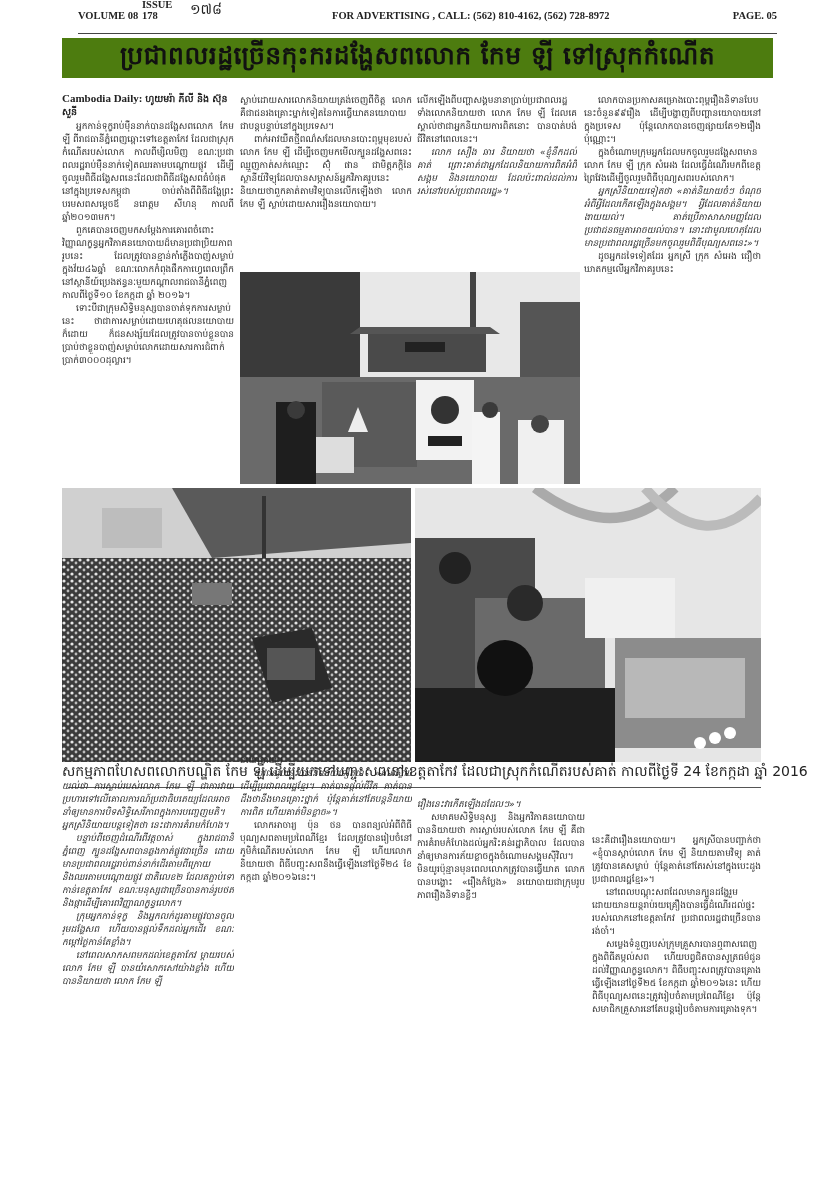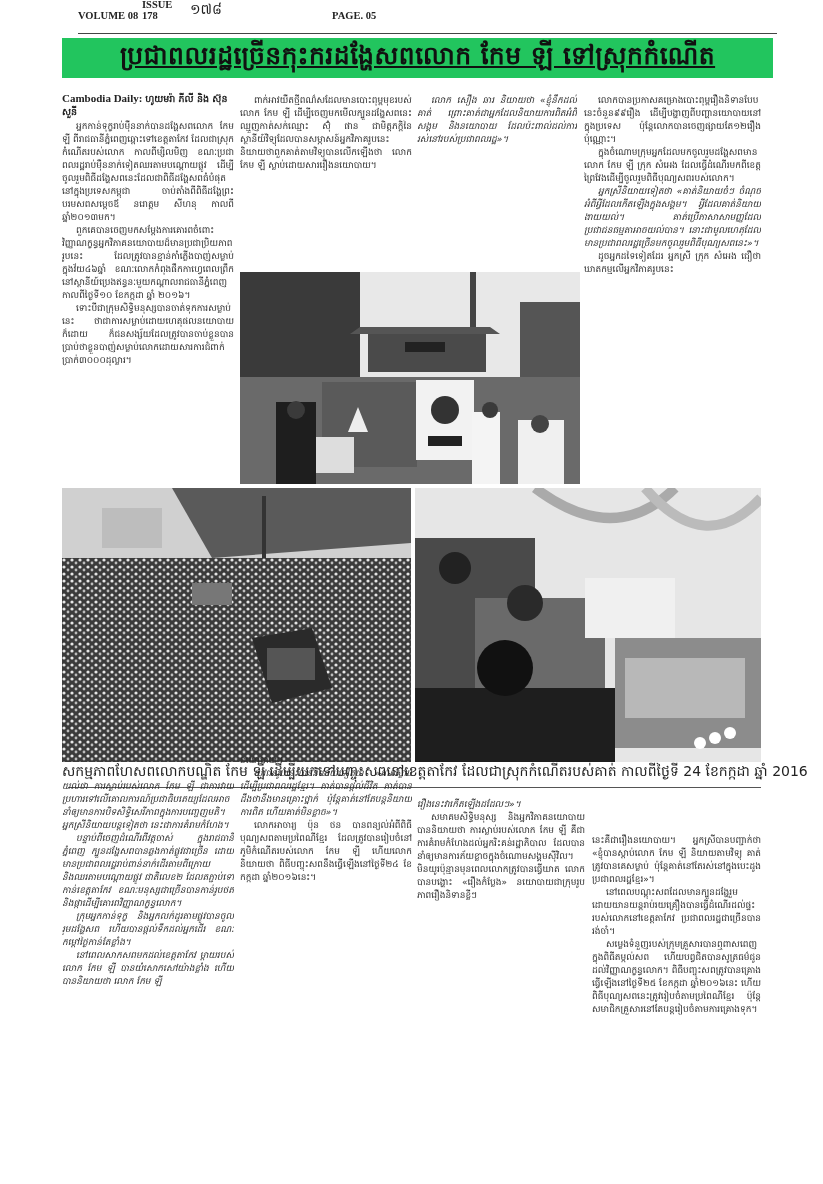--- a/index.html
+++ b/index.html
@@ -13,24 +13,23 @@
     padding-bottom: 12px;
   }
   .masthead .vol { width: 64px; }
   .masthead .iss { width: 48px; }
   .masthead .kh-date { width: 142px; font-weight: normal; font-size: 14px; }
   .masthead .adv { flex: 1; }
   .masthead .page { text-align: right; }
 
   .title-bar {
     position: absolute; left: 62px; top: 38px; width: 711px; height: 40px;
-    background: #22c55e; display: flex; align-items: center; justify-content: center;
+    background: #4d7c0f; display: flex; align-items: center; justify-content: center;
     font-size: 25px; font-weight: bold; color: #111; white-space: nowrap; overflow: hidden;
     letter-spacing: 0.5px;
-    text-decoration: underline;
   }
 
   .col {
     position: absolute; font-size: 9px; line-height: 13px; color: #2a2a2a;
     text-align: justify; overflow: hidden;
   }
   .col p { text-indent: 14px; }
   .col .it { font-style: italic; }
   .byline { font-family: "Liberation Serif", serif; font-weight: bold; font-size: 11px; color: #222; }
   .byline .kh { font-family: "DejaVu Sans", sans-serif; font-size: 9.5px; }
@@ -44,42 +43,45 @@
   }
   .rule { position: absolute; left: 68px; top: 787px; width: 693px; height: 1px; background: #555; }
 </style>
 </head>
 <body>
 
 <div class="masthead">
   <span class="vol">VOLUME 08</span>
   <span class="iss">ISSUE 178</span>
   <span class="kh-date">ខ្មែរប៉ុស្តិ៍ ឆ្នាំទី ០៨ លេខ ១៧៨</span>
+  <span class="adv">FOR ADVERTISING ,  CALL: (562) 810-4162, (562) 728-8972</span>
   <span class="page">PAGE. 05</span>
 </div>
 
 <div class="title-bar">
   <span>ប្រជាពលរដ្ឋច្រើនកុះករដង្ហែសពលោក កែម ឡី ទៅស្រុកកំណើត</span>
 </div>
 
 <div class="col" style="left:62px; top:92px; width:172px; height:372px;">
   <div class="byline" style="text-align:left; margin-bottom:2px;">
     <span>Cambodia Daily:</span>
     <span class="kh">ហូយមរ៉ា ភីលី និង ស៊ុន សួនី</span>
   </div>
   <p>អ្នកកាន់ទុក្ខរាប់ម៉ឺននាក់បានដង្ហែសពលោក កែម ឡី ពីរាជធានីភ្នំពេញឆ្ពោះទៅខេត្តតាកែវ ដែលជាស្រុកកំណើតរបស់លោក កាលពីម្សិលមិញ ខណៈប្រជាពលរដ្ឋរាប់ម៉ឺននាក់ទៀតឈរតាមបណ្តោយផ្លូវ ដើម្បីចូលរួមពិធីដង្ហែសពនេះដែលជាពិធីដង្ហែសពធំបំផុតនៅក្នុងប្រទេសកម្ពុជា ចាប់តាំងពីពិធីដង្ហែព្រះបរមសពសម្តេចឪ នរោត្តម សីហនុ កាលពីឆ្នាំ២០១៣មក។</p>
   <p>ពួកគេបានចេញមកសម្តែងការគោរពចំពោះវិញ្ញាណក្ខន្ធអ្នកវិភាគនយោបាយដ៏មានប្រជាប្រិយភាពរូបនេះ ដែលត្រូវបានខ្មាន់កាំភ្លើងបាញ់សម្លាប់ក្នុងវ័យ៤៦ឆ្នាំ ខណៈលោកកំពុងផឹកកាហ្វេពេលព្រឹកនៅស្ថានីយ៍ប្រេងឥន្ធនៈមួយកណ្តាលរាជធានីភ្នំពេញ កាលពីថ្ងៃទី១០ ខែកក្កដា ឆ្នាំ ២០១៦។</p>
   <p>ទោះបីជាក្រុមសិទ្ធិមនុស្សបានចាត់ទុកការសម្លាប់នេះ ថាជាការសម្លាប់ដោយហេតុផលនយោបាយក៏ដោយ ក៏ជនសង្ស័យដែលត្រូវបានចាប់ខ្លួនបានប្រាប់ថាខ្លួនបាញ់សម្លាប់លោកដោយសារការជំពាក់ប្រាក់៣០០០ដុល្លារ។</p>
 </div>
 
 <div class="col" style="left:240px; top:94px; width:172px; height:172px;">
+  <p style="text-indent:0">ស្លាប់ដោយសារលោកនិយាយត្រង់ចេញពីចិត្ត លោកគឺជាជនរងគ្រោះម្នាក់ទៀតនៃការធ្វើឃាតនយោបាយជាបន្តបន្ទាប់នៅក្នុងប្រទេស។</p>
   <p>ពាក់អាវយឺតថ្មីពណ៌សដែលមានបោះពុម្ពមុខរបស់លោក កែម ឡី ដើម្បីចេញមកមើលក្បួនដង្ហែសពនេះ ឈ្មួញកាត់សក់ឈ្មោះ ស៊ុំ ផាន ជាមិត្តភក្តិនៃស្ថានីយ៍វិទ្យុដែលបានសម្ភាសន៍អ្នកវិភាគរូបនេះនិយាយថាពួកគាត់តាមវិទ្យុបានលើកឡើងថា លោក កែម ឡី ស្លាប់ដោយសាររឿងនយោបាយ។</p>
 </div>
 
 <div class="col" style="left:417px; top:94px; width:160px; height:172px;">
+  <p style="text-indent:0">លើកឡើងពីបញ្ហាសង្គមនានាប្រាប់ប្រជាពលរដ្ឋ ទាំងលោកនិយាយថា លោក កែម ឡី ដែលគេស្គាល់ថាជាអ្នកនិយាយការពិតនោះ បានបាត់បង់ជីវិតនៅពេលនេះ។</p>
   <p class="it">លោក សឿង ឆារ និយាយថា «ខ្ញុំនឹកដល់គាត់ ព្រោះគាត់ជាអ្នកដែលនិយាយការពិតអំពីសង្គម និងនយោបាយ ដែលប៉ះពាល់ដល់ការរស់នៅរបស់ប្រជាពលរដ្ឋ»។</p>
 </div>
 
 <div class="col" style="left:584px; top:94px; width:177px; height:372px;">
   <p>លោកបានប្រកាសគម្រោងបោះពុម្ពរឿងនិទានបែបនេះចំនួន៩៩រឿង ដើម្បីបង្ហាញពីបញ្ហានយោបាយនៅក្នុងប្រទេស ប៉ុន្តែលោកបានចេញផ្សាយតែ១២រឿងប៉ុណ្ណោះ។</p>
   <p>ក្នុងចំណោមក្រុមអ្នកដែលមកចូលរួមដង្ហែសពមានលោក កែម ឡី ក្រុក សំអេង ដែលធ្វើដំណើរមកពីខេត្តព្រៃវែងដើម្បីចូលរួមពិធីបុណ្យសពរបស់លោក។</p>
   <p class="it">អ្នកស្រីនិយាយទៀតថា «គាត់និយាយចំៗ ចំណុចអំពីអ្វីដែលកើតឡើងក្នុងសង្គម។ អ្វីដែលគាត់និយាយងាយយល់។ គាត់ប្រើភាសាសាមញ្ញដែលប្រជាជនធម្មតាអាចយល់បាន។ នោះជាមូលហេតុដែលមានប្រជាពលរដ្ឋច្រើនមកចូលរួមពិធីបុណ្យសពនេះ»។</p>
   <p>ដូចអ្នកដទៃទៀតដែរ អ្នកស្រី ក្រុក សំអេង ជឿថា ឃាតកម្មលើអ្នកវិភាគរូបនេះ</p>
 </div>
 

